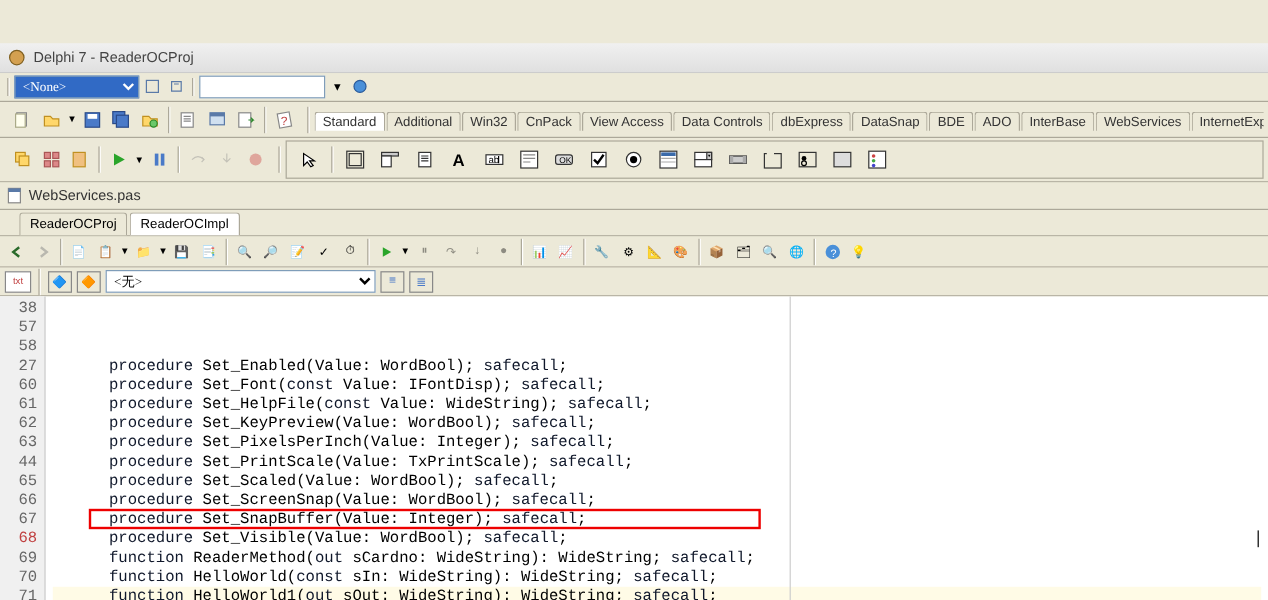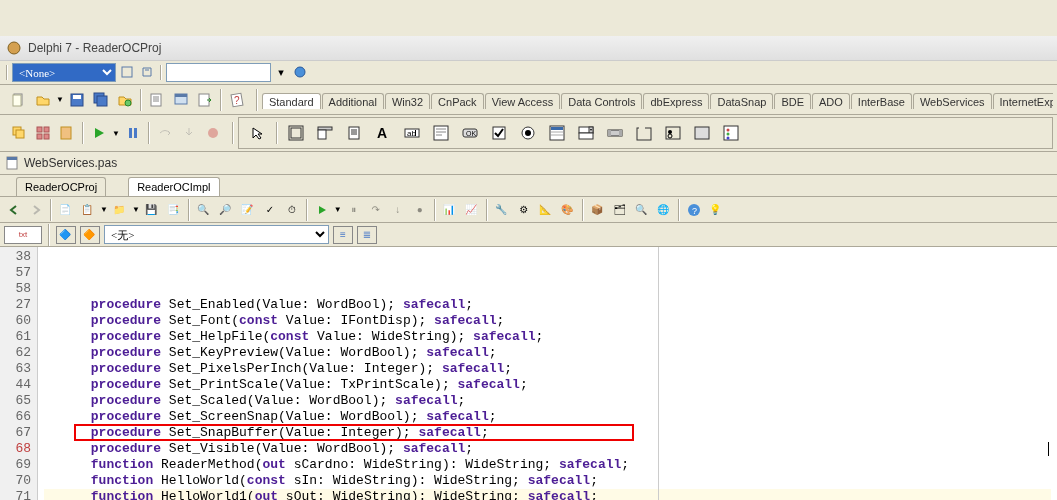--- a/index.html
+++ b/index.html
@@ -28,33 +28,33 @@
 
 .palette-body { display: flex; align-items: center; gap: 3px; padding: 2px 6px; border: 1px solid #aca899; background: #ece9d8; }
 .palette-btn { width: 26px; height: 26px; border: 1px solid transparent; display: inline-flex; align-items: center; justify-content: center; }
 
 .file-tab-bar { height: 23px; background: #ece9d8; display: flex; align-items: center; padding-left: 4px; border-bottom: 1px solid #aca899; gap: 4px; }
 .file-tab-icon { width: 16px; height: 16px; }
 .file-tab-label { color: #333; font-size: 12px; }
 
 .unit-tabs { height: 22px; background: #ece9d8; display: flex; align-items: flex-end; padding: 0 16px; border-bottom: 1px solid #aca899; }
 .utab { padding: 3px 8px; border: 1px solid #aca899; border-bottom: none; background: #ece9d8; margin-right: 2px; font-size: 11px; cursor: default; border-top-left-radius: 3px; border-top-right-radius: 3px; }
-.utab.active { background: #fff; margin-left: 20px; }
+.utab.active { background: #fff; }
 
 .sub-toolbar { height: 26px; background: #ece9d8; display: flex; align-items: center; padding: 0 4px; gap: 2px; border-bottom: 1px solid #aca899; }
 .sbtn { width: 20px; height: 20px; border: 1px solid transparent; display: inline-flex; align-items: center; justify-content: center; font-size: 10px; }
 
 .class-bar { height: 24px; background: #ece9d8; display: flex; align-items: center; padding: 2px 4px; gap: 4px; border-bottom: 1px solid #aca899; }
 
 .editor-area { display: flex; height: calc(500px - 24px - 24px - 30px - 30px - 23px - 22px - 26px - 24px); background: #fff; position: relative; }
 .gutter { width: 38px; background: #f0f0f0; border-right: 1px solid #ccc; text-align: right; padding-right: 6px; font-family: 'Courier New', monospace; font-size: 13px; line-height: 16px; color: #666; padding-top: 2px; }
 .gutter div { height: 16px; }
 .code { flex: 1; font-family: 'Courier New', monospace; font-size: 13px; line-height: 16px; white-space: pre; padding: 2px 6px; color: #000; position: relative; }
 .code-line { height: 16px; }
-.kw { font-weight: bold; color: #4c1d95; }
+.kw { font-weight: normal; color: #0f172a; }
 .cmt { font-style: italic; color: #000080; }
 .hl-line { background: #fffbe6; }
 .red-box { position: absolute; border: 2px solid #e00; pointer-events: none; }
 .vline { width: 1px; background: #ccc; position: absolute; top: 0; bottom: 0; }
 
 svg { display: block; }
 </style>
 </head>
 <body>
 
@@ -402,21 +402,21 @@
   <span class="sbtn">
       <svg width="14" height="14">
         <circle cx="7" cy="7" r="6" fill="#4a90d9"></circle>
         <text x="5" y="11" font-size="9" fill="#fff">?</text>
       </svg>
     </span>
   <span class="sbtn">💡</span>
 </div>
 
 <div class="class-bar">
-  <span class="sbtn" style="border:1px solid #888; background:#fff; font-size:8px; width:38px; height:18px; color:#c04040">txt</span>
+  <span class="sbtn" style="border:1px solid #888; background:#fff; font-size:8px; width:22px; height:18px; color:#c04040">txt</span>
   <div class="tsep"></div>
   <span class="sbtn" style="border:1px solid #888; width:20px; height:18px">🔷</span>
   <span class="sbtn" style="border:1px solid #888; width:20px; height:18px">🔶</span>
   <select class="combo" style="width:225px"><option>&lt;无&gt;</option></select>
   <span class="sbtn" style="border:1px solid #888; width:20px; height:18px; color:#4a7ac8">≡</span>
   <span class="sbtn" style="border:1px solid #888; width:20px; height:18px; color:#4a7ac8">≣</span>
 </div>
 
 <div class="editor-area">
   <div class="gutter" id="gutter">

